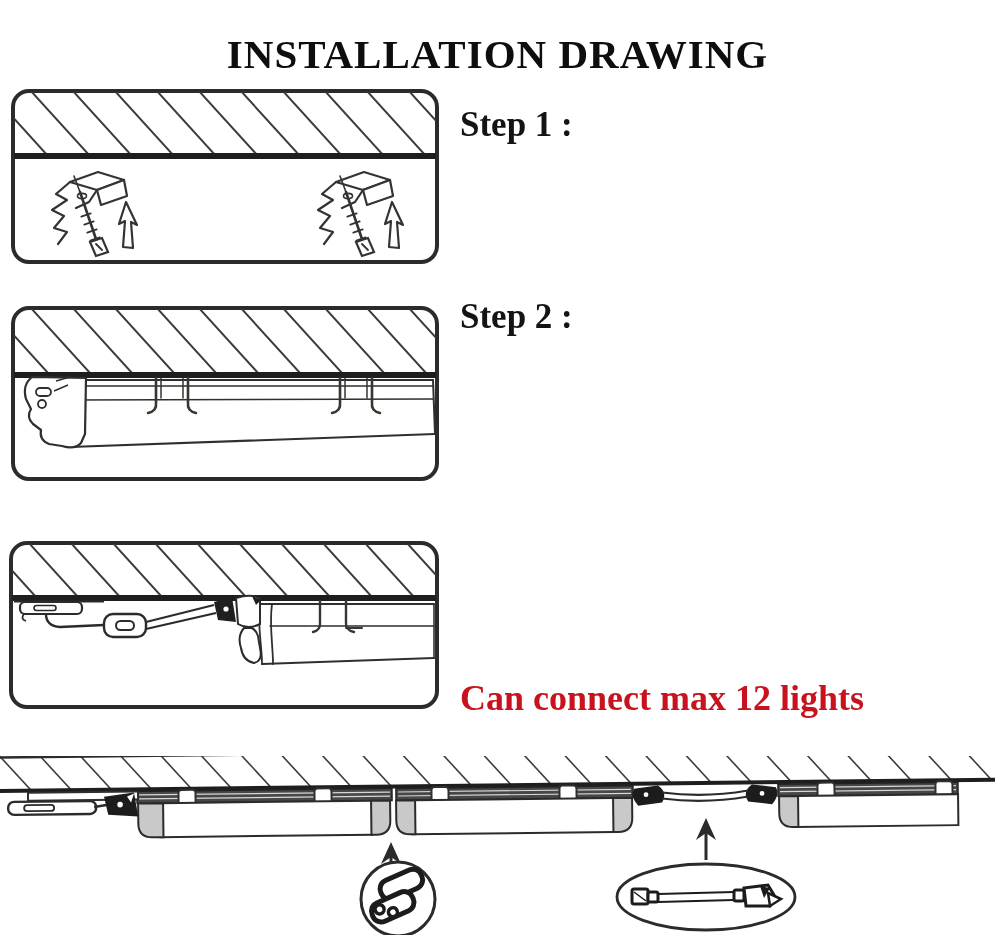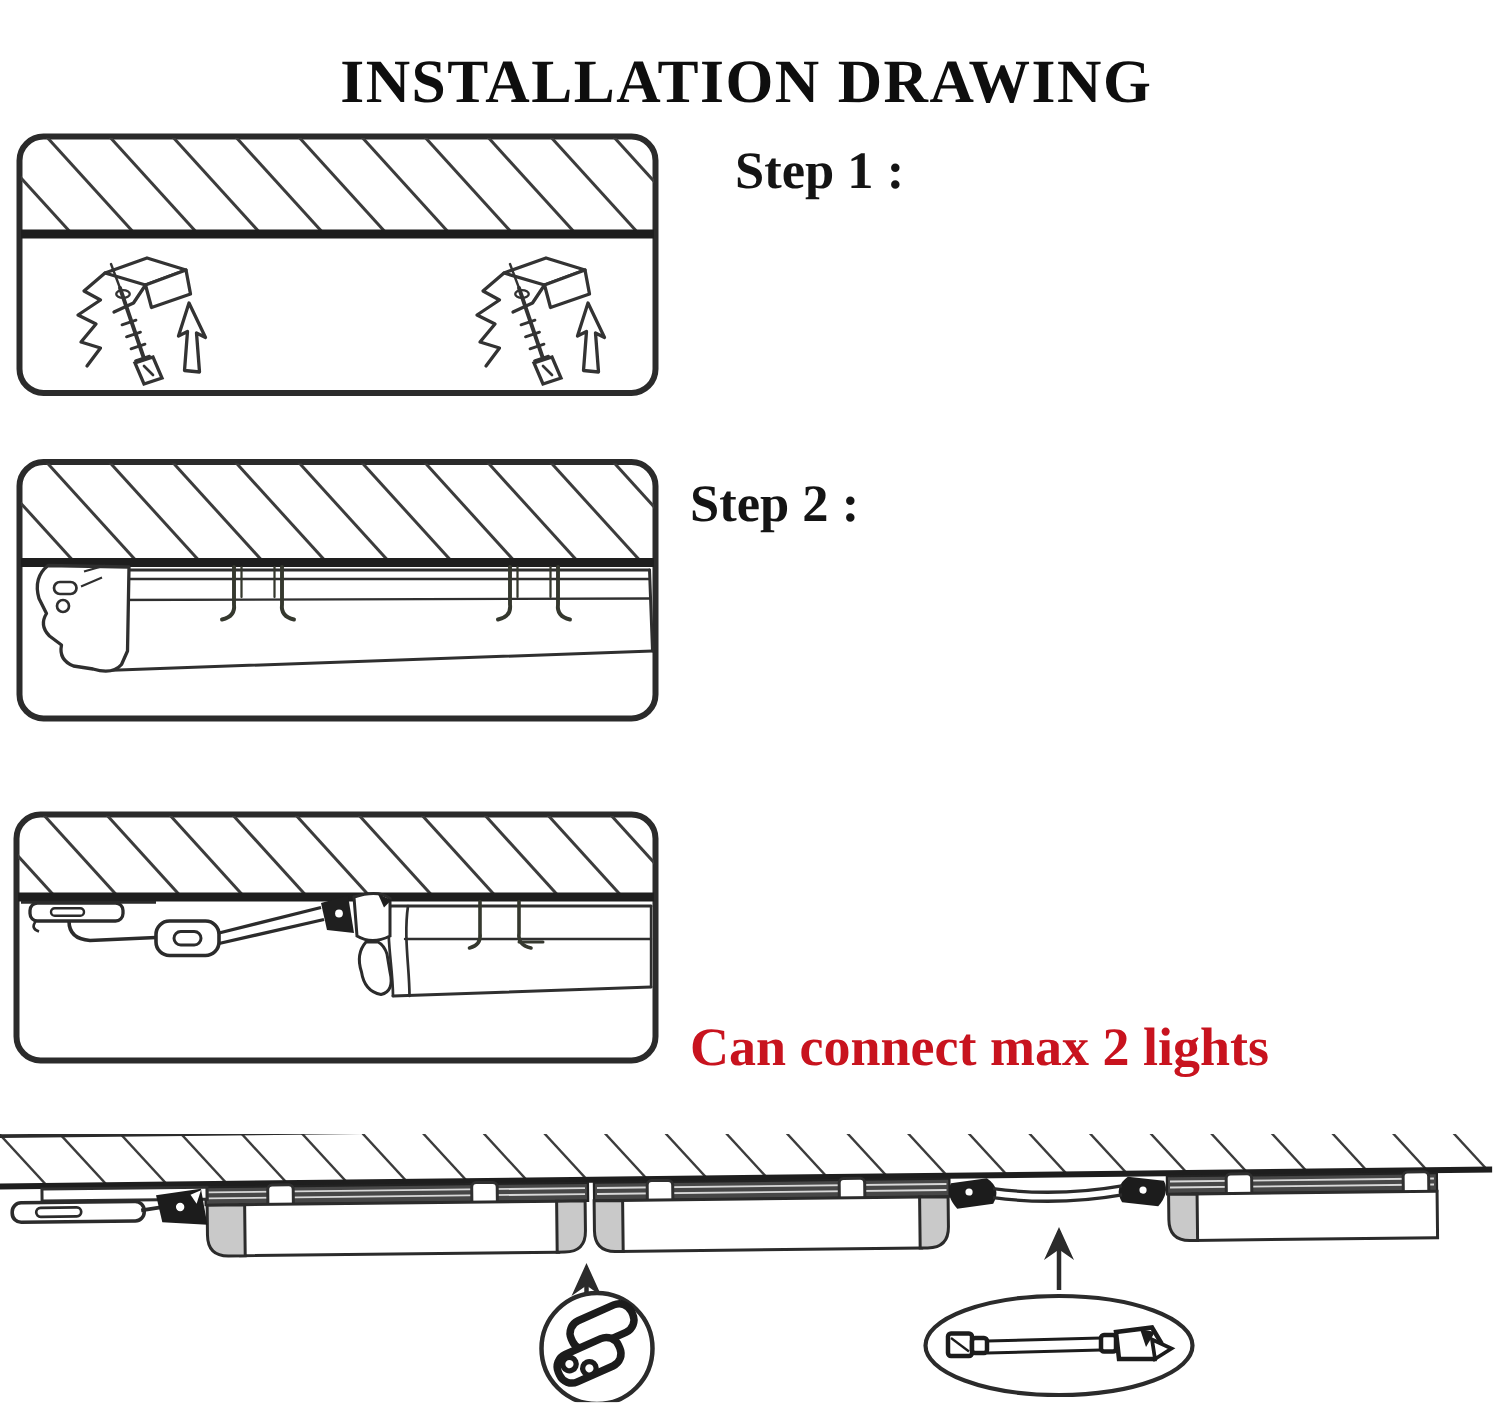--- a/index.html
+++ b/index.html
@@ -168,25 +168,25 @@
         <line x1="138" y1="89" x2="208" y2="73" stroke="#2b2b2b" stroke-width="2.2"></line>
         <path d="M206,62 L224,57 L228,82 L210,80 Z" fill="#1f1f1f"></path>
         <circle cx="218" cy="69" r="2.6" fill="#ffffff"></circle>
         <path d="M228,58 Q244,53 252,59 L252,84 Q240,90 230,84 Z" fill="#ffffff" stroke="#2b2b2b" stroke-width="2"></path>
         <path d="M244,56 L253,60 L248,65 Z" fill="#1f1f1f"></path>
         <path d="M236,88 Q229,96 233,108 Q235,121 246,123 Q255,121 252,108 L250,96 Q248,90 244,88 Z" fill="#ffffff" stroke="#2b2b2b" stroke-width="2"></path>
       </g>
     </svg>
   </div>
 
-  <div class="step-heading" style="top:95px;margin-left:30px;">Step 1 :</div>
-
-  <div class="step-heading" style="top:317px;">Step 2 :</div>
-
-  <div class="step-desc note" style="top:679px;font-size:36px;">Can connect max 2 lights</div>
+  <div class="step-heading" style="top:106px;">Step 1 :</div>
+
+  <div class="step-heading" style="top:298px;">Step 2 :</div>
+
+  <div class="step-desc note" style="top:679px;font-size:36px;">Can connect max 12 lights</div>
 
   <div style="position:absolute;top:756px;left:0;">
     <svg width="995" height="179" viewBox="0 0 995 179">
       <defs>
           <clipPath id="hatchB">
             <rect x="-5" y="0" width="1010" height="35"></rect>
           </clipPath>
         </defs>
 
       <g transform="rotate(-0.65, 0, 40)">

